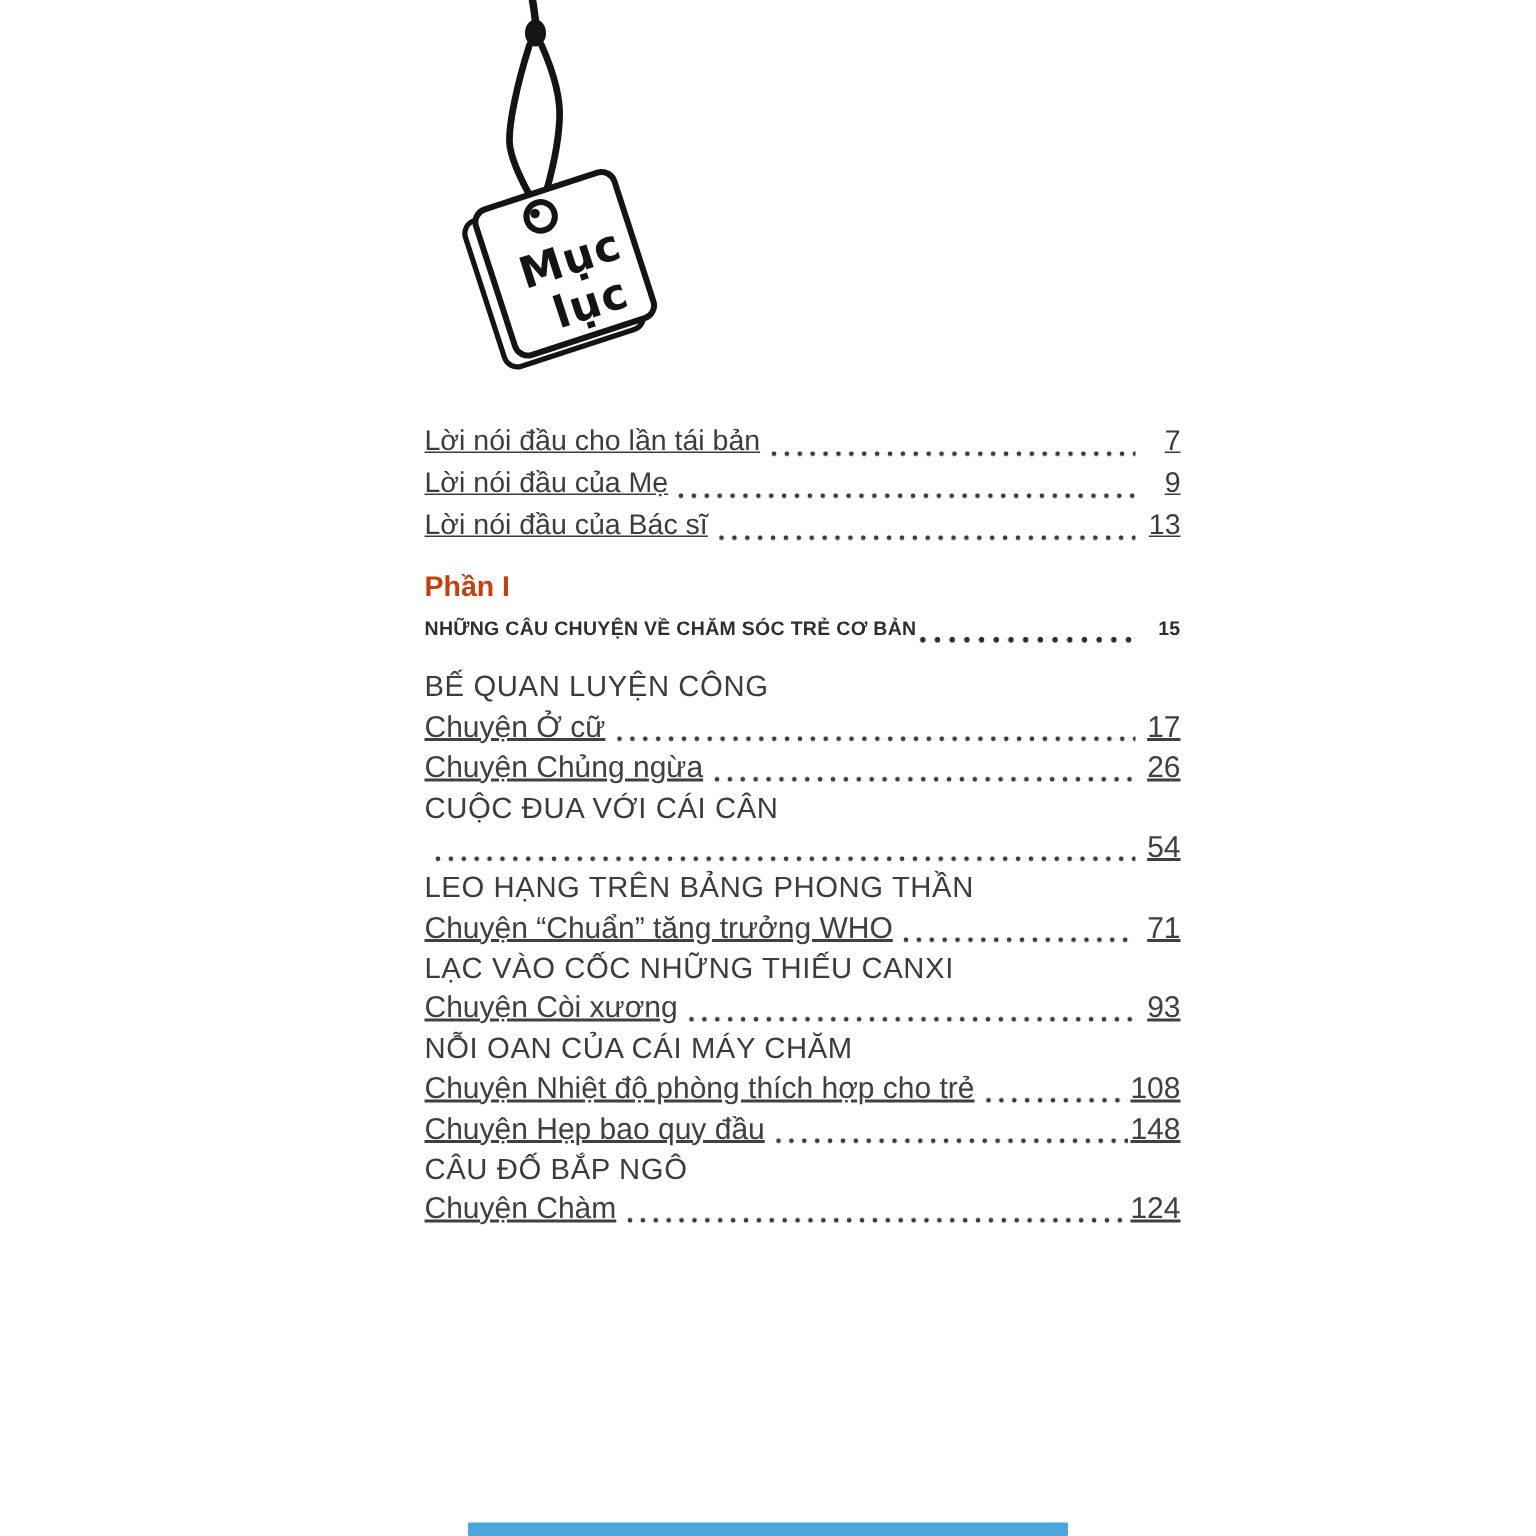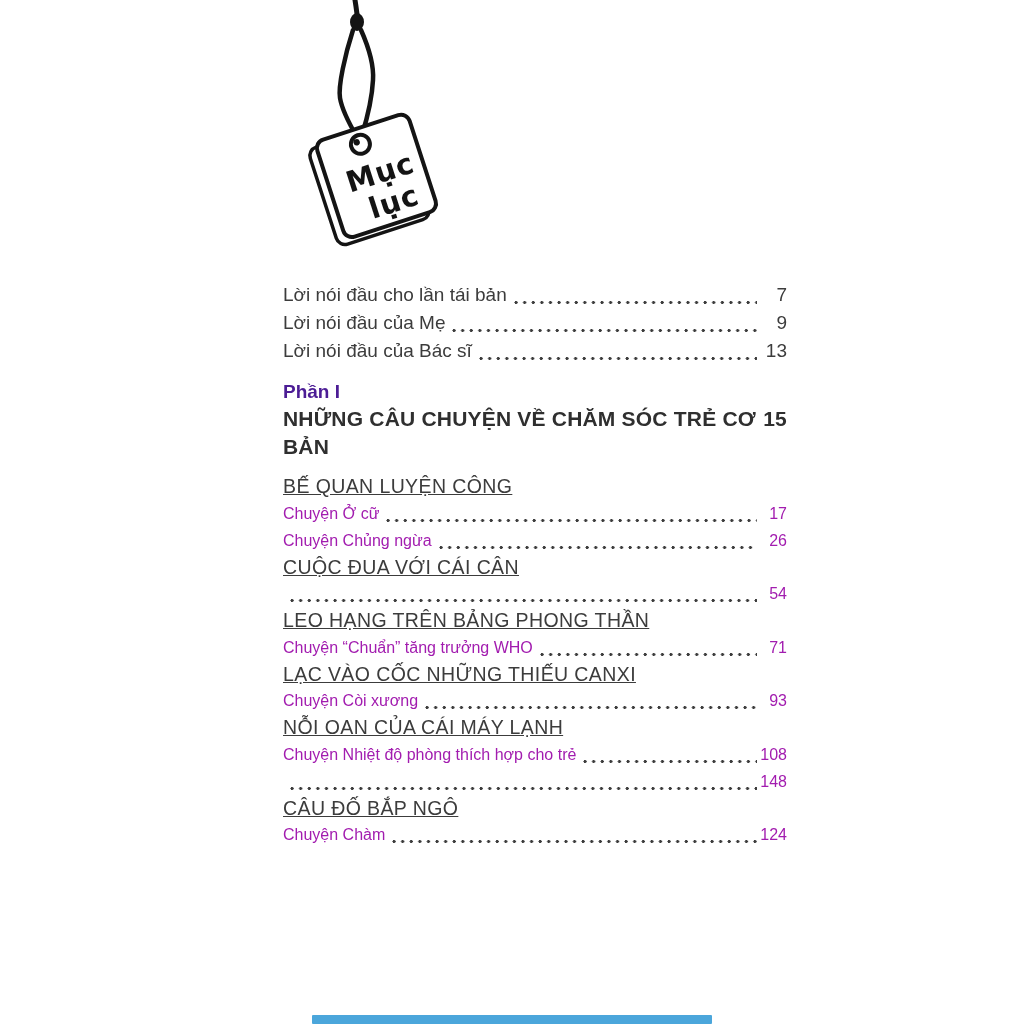--- a/index.html
+++ b/index.html
@@ -11,40 +11,40 @@
   }
   .sheet{position:absolute;inset:0;background:#fff;}
 
   
   .tag-svg{position:absolute;left:300px;top:0;width:160px;height:265px;}
 
   
   .content{position:absolute;left:283px;top:281px;width:504px;}
 
   .row{display:flex;align-items:baseline;}
-  .fm-row{font-size:19px;line-height:28px;}
+  .fm-row{font-size:19px;line-height:28px;text-decoration:underline;}
   .leader{
     flex:1;height:5px;align-self:flex-end;margin:0 2px 4px 7px;
     background-image:radial-gradient(circle at 2px 2.5px,#3c3c3c 1.35px,transparent 1.8px);
     background-size:8.6px 5px;background-repeat:repeat-x;background-position:left center;
   }
   .leader.bold{
     margin:0 0 4px 2px;
     background-image:radial-gradient(circle at 2.2px 2.5px,#2d2d2d 1.75px,transparent 2.1px);
     background-size:9.8px 5px;
   }
   .pagenum{min-width:28px;text-align:right;white-space:nowrap;}
 
   .part{margin-top:14px;}
-  .part-label{font-weight:bold;font-size:19px;line-height:26px;color:#4c1d95;}
-  .part-title-row{font-weight:bold;font-size:21px;line-height:28px;color:#2f2f2f;letter-spacing:0.2px;}
+  .part-label{font-weight:bold;font-size:19px;line-height:26px;color:#c2410c;}
+  .part-title-row{font-weight:bold;font-size:13px;line-height:28px;color:#2f2f2f;letter-spacing:0.2px;}
 
   .entries{margin-top:12px;}
-  .entry-title{font-size:19.5px;line-height:26.5px;letter-spacing:0.4px;color:#3c3c3c;white-space:nowrap;text-decoration:underline;}
-  .entry-story-row{font-size:16px;line-height:27px;color:#a21caf;}
+  .entry-title{font-size:19.5px;line-height:26.5px;letter-spacing:0.4px;color:#3c3c3c;white-space:nowrap;}
+  .entry-story-row{font-size:20px;line-height:27px;color:#404040;text-decoration:underline;}
 
   
   .bottom-bar{
     position:absolute;left:50%;transform:translateX(-50%);bottom:0;
     width:400px;height:9px;border-radius:1px;background:#4BA6DB;
   }
 </style>
 </head>
 <body style="color: rgb(60, 60, 60);">
 
@@ -139,30 +139,31 @@
   <div class="entry">
     <div class="entry-title">LẠC VÀO CỐC NHỮNG THIẾU CANXI</div>
     <div class="row entry-story-row">
       <span>Chuyện Còi xương</span>
       <span class="leader"></span>
       <span class="pagenum">93</span>
     </div>
   </div>
 
   <div class="entry">
-    <div class="entry-title">NỖI OAN CỦA CÁI MÁY LẠNH</div>
+    <div class="entry-title">NỖI OAN CỦA CÁI MÁY CHĂM</div>
     <div class="row entry-story-row">
       <span>Chuyện Nhiệt độ phòng thích hợp cho trẻ</span>
       <span class="leader"></span>
       <span class="pagenum">108</span>
     </div>
   </div>
 
   <div class="entry">
     <div class="row entry-story-row">
+      <span>Chuyện Hẹp bao quy đầu</span>
       <span class="leader"></span>
       <span class="pagenum">148</span>
     </div>
   </div>
 
   <div class="entry">
     <div class="entry-title">CÂU ĐỐ BẮP NGÔ</div>
     <div class="row entry-story-row">
       <span>Chuyện Chàm</span>
       <span class="leader"></span>

